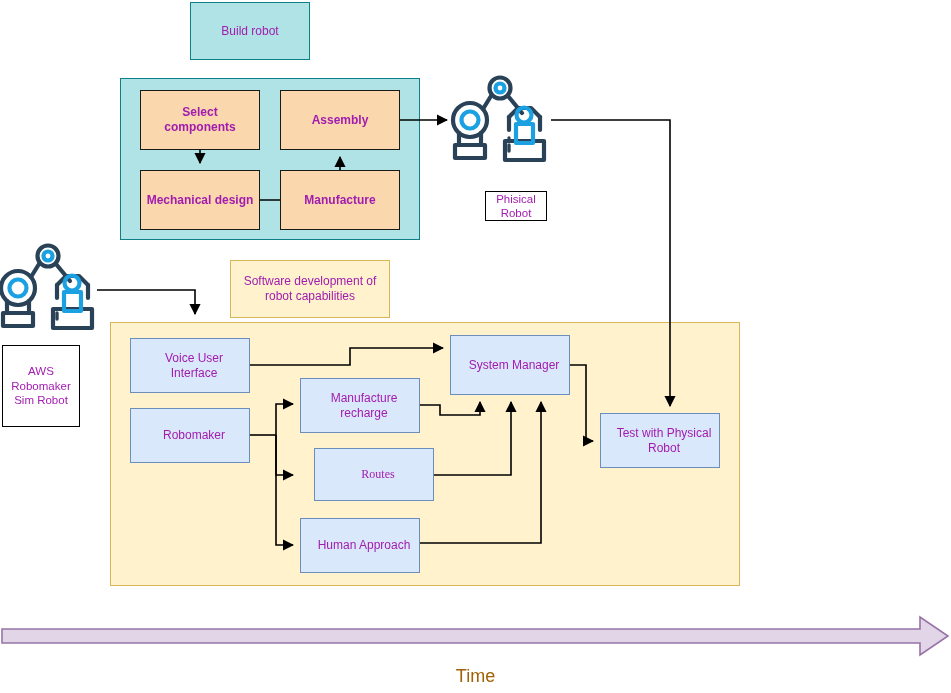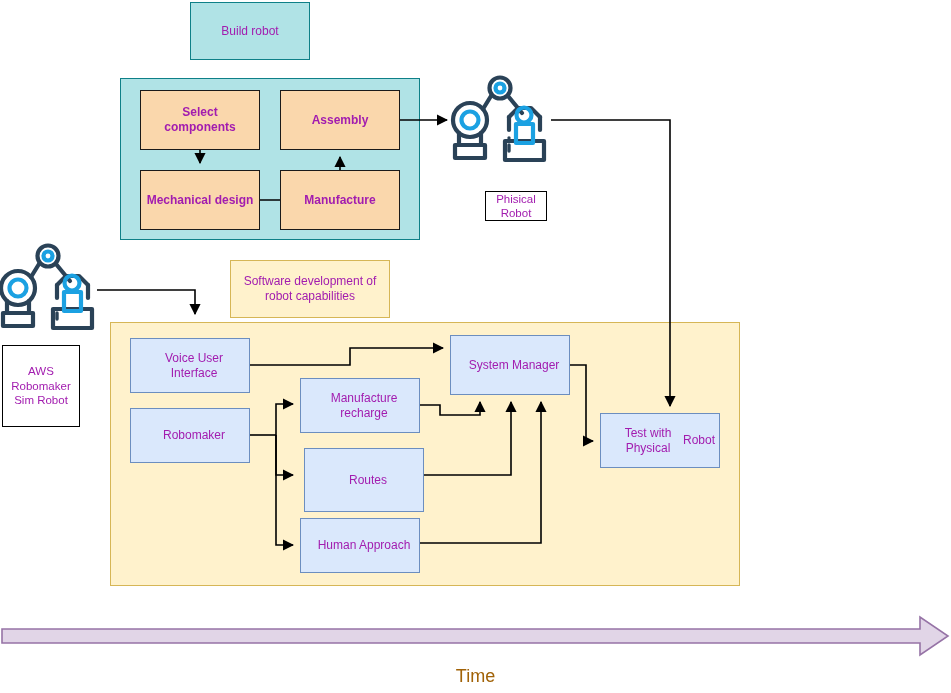--- a/index.html
+++ b/index.html
@@ -217,33 +217,33 @@
 
   <div class="node blue-box" style="left:130px; top:408px; width:120px; height:55px;">
     <span>Robomaker</span>
   </div>
 
   <div class="node blue-box" style="left:300px; top:378px; width:120px; height:55px; flex-direction:column;">
     <span>Manufacture</span>
     <span>recharge</span>
   </div>
 
-  <div class="node blue-box" style="left:304px; top:448px; width:120px; height:64px;">
+  <div class="node blue-box" style="left:314px; top:448px; width:120px; height:53px;font-family:Liberation Serif, serif;">
     <span>Routes</span>
   </div>
 
   <div class="node blue-box" style="left:300px; top:518px; width:120px; height:55px;">
     <span>Human Approach</span>
   </div>
 
   <div class="node blue-box" style="left:450px; top:335px; width:120px; height:60px;">
     <span>System Manager</span>
   </div>
 
-  <div class="node blue-box" style="left:600px; top:413px; width:120px; height:55px; flex-direction:row;">
+  <div class="node blue-box" style="left:600px; top:413px; width:120px; height:55px; flex-direction:column;">
     <span>Test with Physical</span>
     <span>Robot</span>
   </div>
 
   <svg class="icon-svg" style="left:0px; top:615px;" width="951" height="45" viewBox="0 0 951 45">
     <path d="M 2 14 L 920 14 L 920 2 L 948 21 L 920 40 L 920 28 L 2 28 Z" fill="#e1d5e7" stroke="#9673a6" stroke-width="1.6" stroke-linejoin="miter"></path>
   </svg>
 
   <div class="time-label" style="left:0px; top:666px; width:951px;">
     <span>Time</span>

